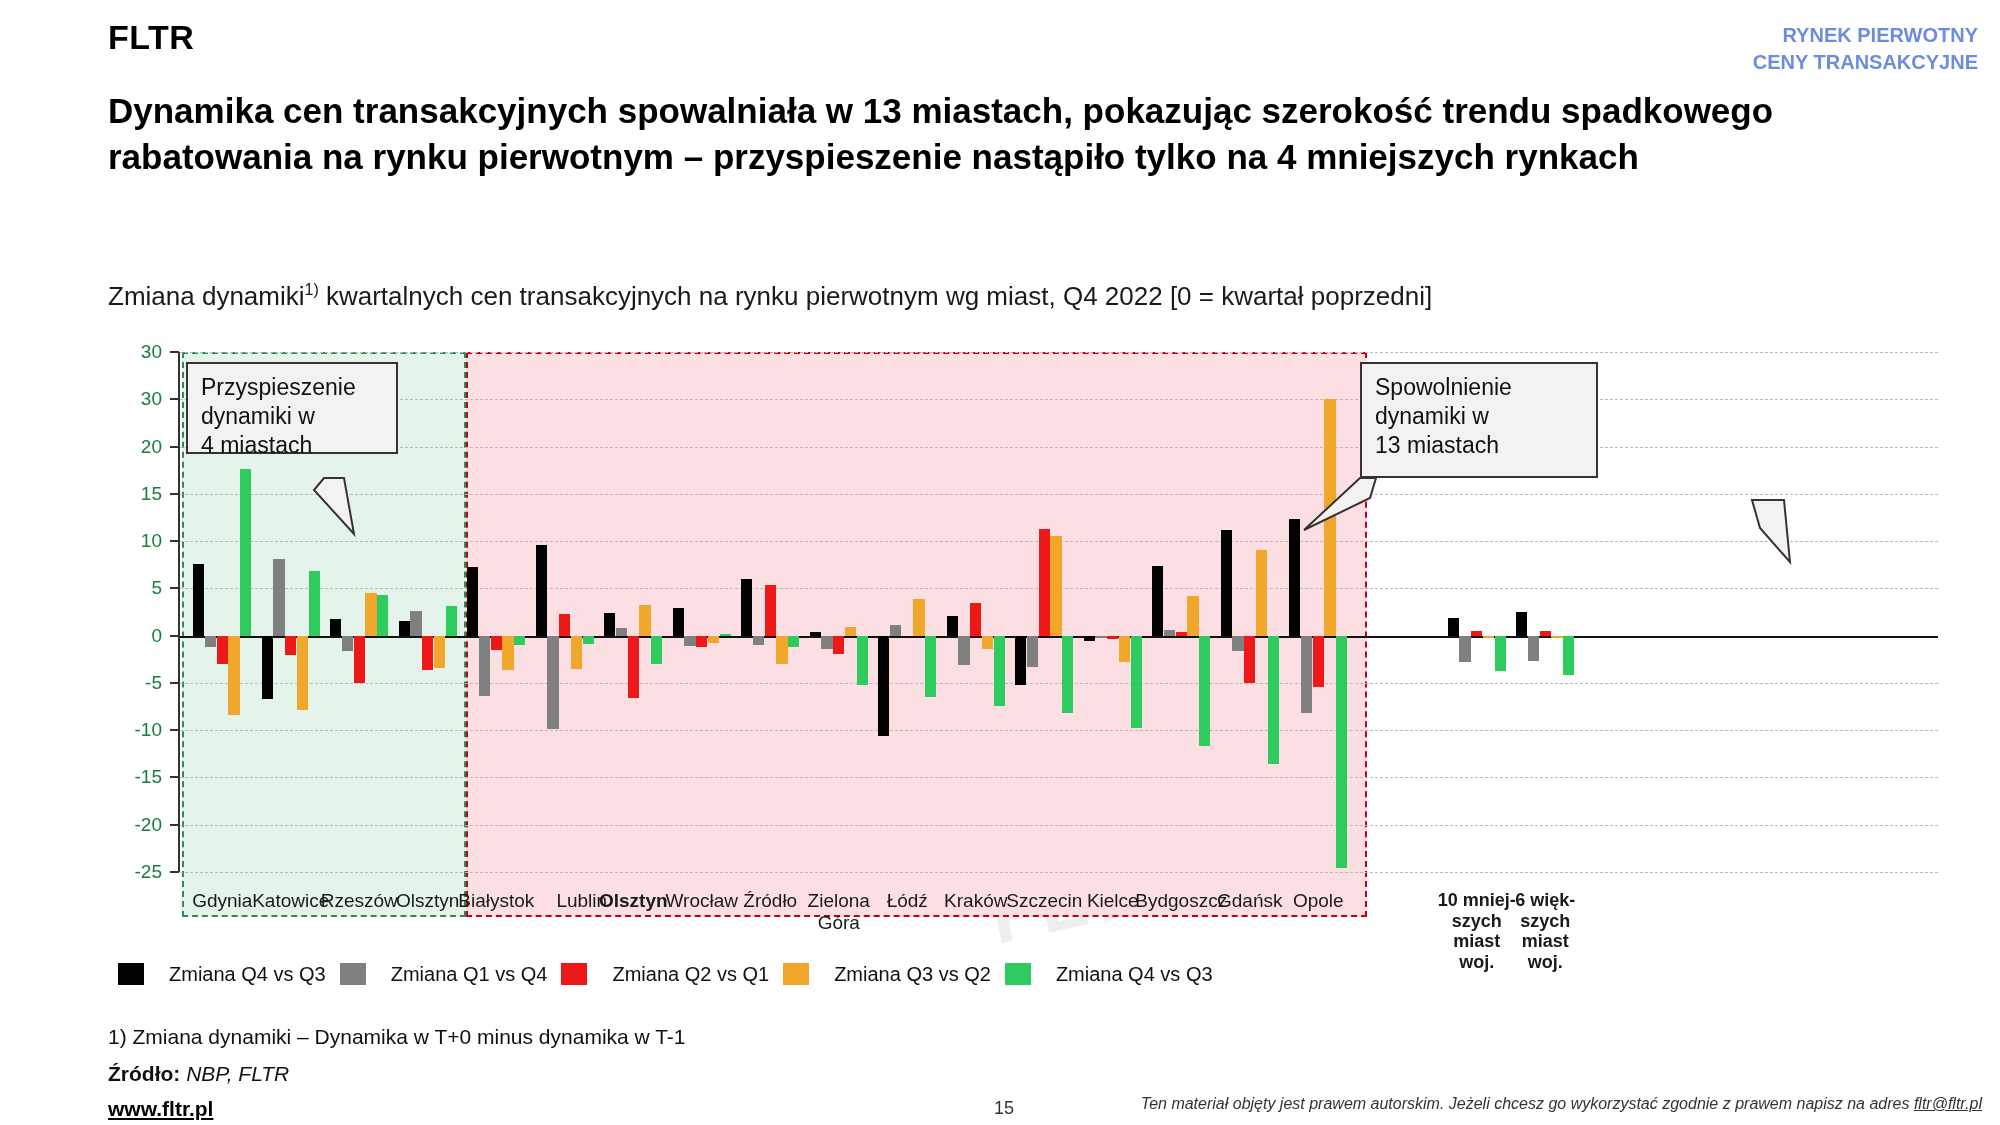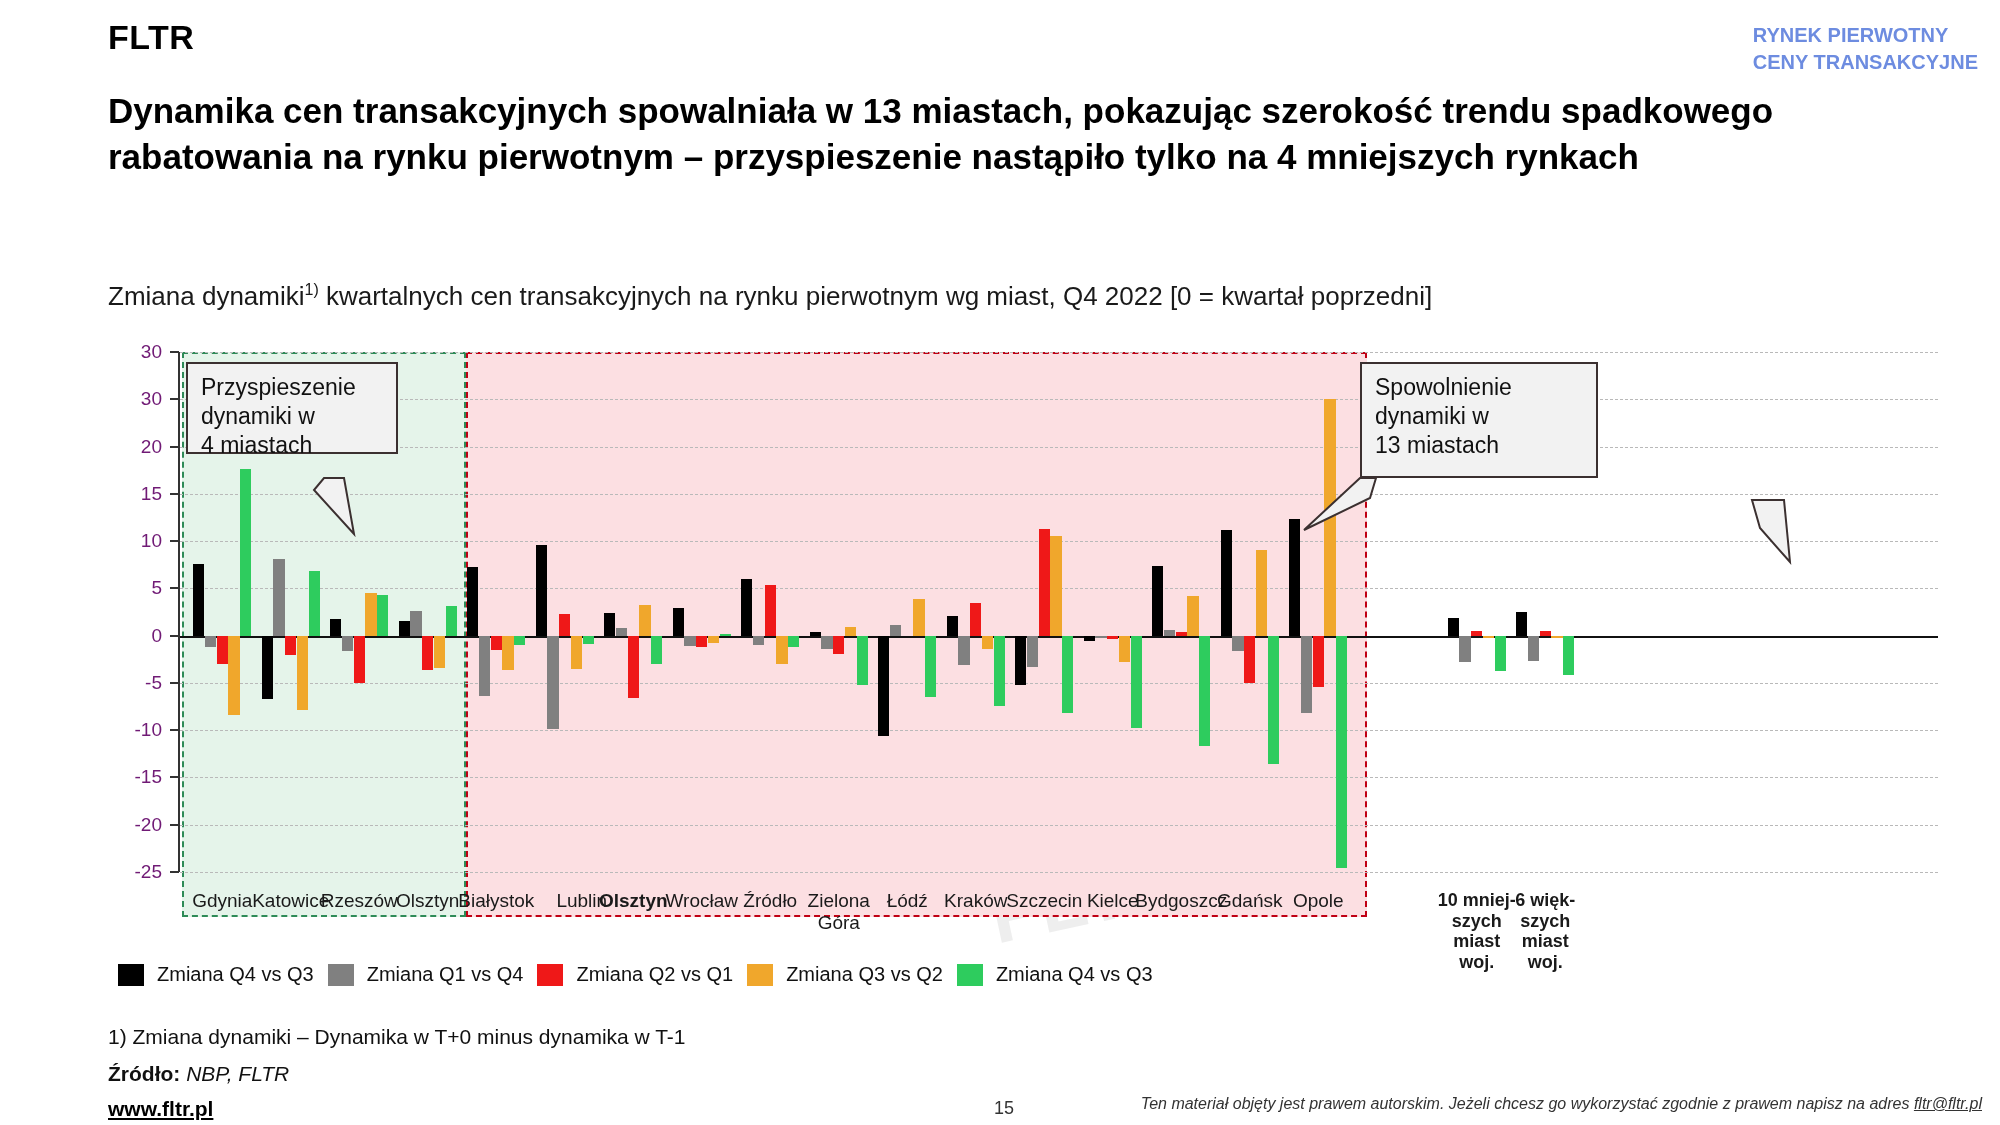--- a/index.html
+++ b/index.html
@@ -13,21 +13,21 @@
     position:relative;
   }
 
   
   #brand {
     position:absolute; left:108px; top:18px;
     font-size:34px; font-weight:bold; letter-spacing:0.5px; color:#000;
   }
   #kicker {
     position:absolute; right:22px; top:22px;
-    text-align:left; color:#6d8ce0;
+    text-align:right; color:#6d8ce0;
     font-size:20px; font-weight:bold; line-height:1.33;
   }
   #kicker div { white-space:nowrap; }
 
   #headline {
     position:absolute; left:108px; top:88px; width:1800px;
     font-size:35px; font-weight:bold; line-height:1.30; color:#000;
   }
   #subtitle {
     position:absolute; left:108px; top:281px; width:1830px;
@@ -39,21 +39,21 @@
   #plot-area {
     position:absolute;
     left:108px; top:352px;
     width:1830px; height:590px;
   }
 
   
   .ylabels { position:absolute; left:0; top:0; width:62px; height:520px; }
   .ylab {
     position:absolute; right:8px; transform:translateY(-50%);
-    font-size:19px; color:#701a75; text-align:left; white-space:nowrap;
+    font-size:19px; color:#15803d; text-align:left; white-space:nowrap;
   }
   .ytick {
     position:absolute; left:62px; width:9px; height:2px; background:#333;
     transform:translateY(-50%);
   }
   .yaxis-line {
     position:absolute; left:70px; top:0; width:2px; height:520px; background:#333;
   }
 
   
@@ -88,21 +88,21 @@
     position:absolute; background:#f2f2f2; border:2px solid #3b3030;
     padding:9px 13px 11px 13px; font-size:23px; line-height:1.25; color:#111;
     white-space:pre-line;
   }
 
   
   #legend {
     position:absolute; left:118px; top:963px;
     display:flex; align-items:center; gap:14px;
   }
-  .lg-item { display:flex; align-items:flex-end; gap:13px; }
+  .lg-item { display:flex; align-items:flex-start; gap:25px; }
   .lg-swatch { width:26px; height:22px; display:block; }
   .lg-text { font-size:20px; color:#111; white-space:nowrap; }
 
   
   #footnote { position:absolute; left:108px; top:1025px; font-size:21px; color:#111; }
   #source   { position:absolute; left:108px; top:1062px; font-size:21px; color:#111; }
   #source b { font-weight:bold; }
   #source i { font-style:italic; }
   #weburl {
     position:absolute; left:108px; top:1097px; font-size:21px; font-weight:bold;

